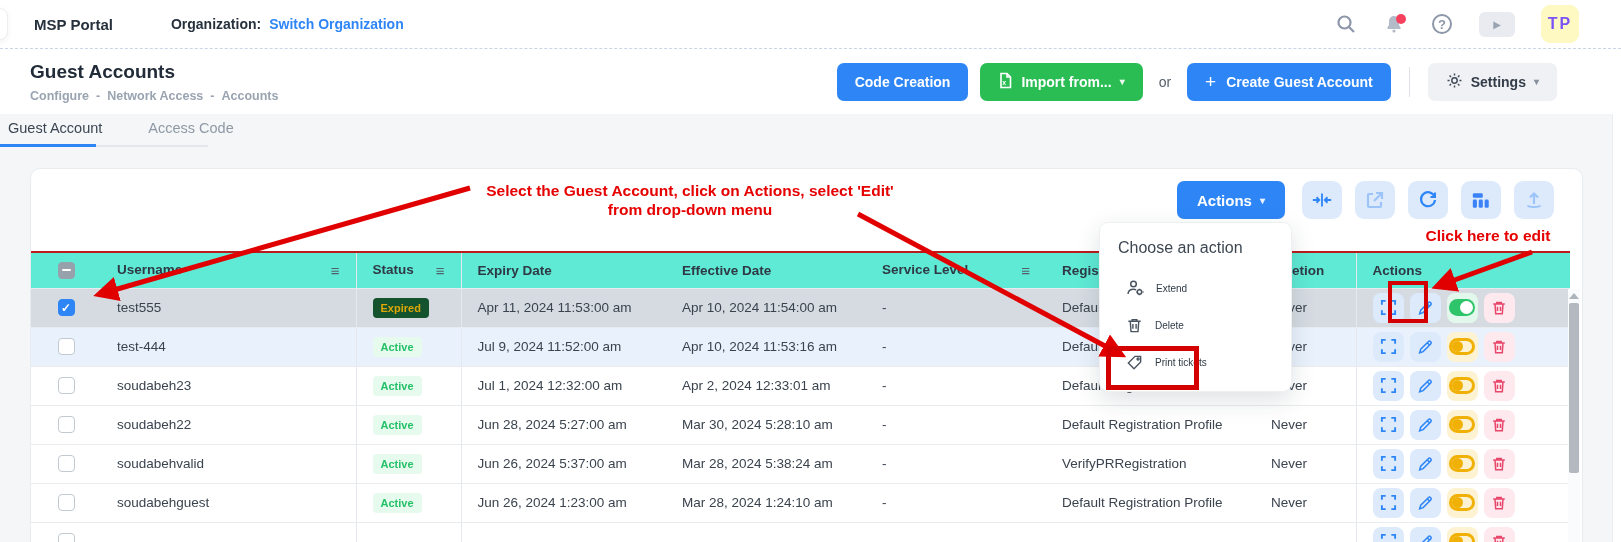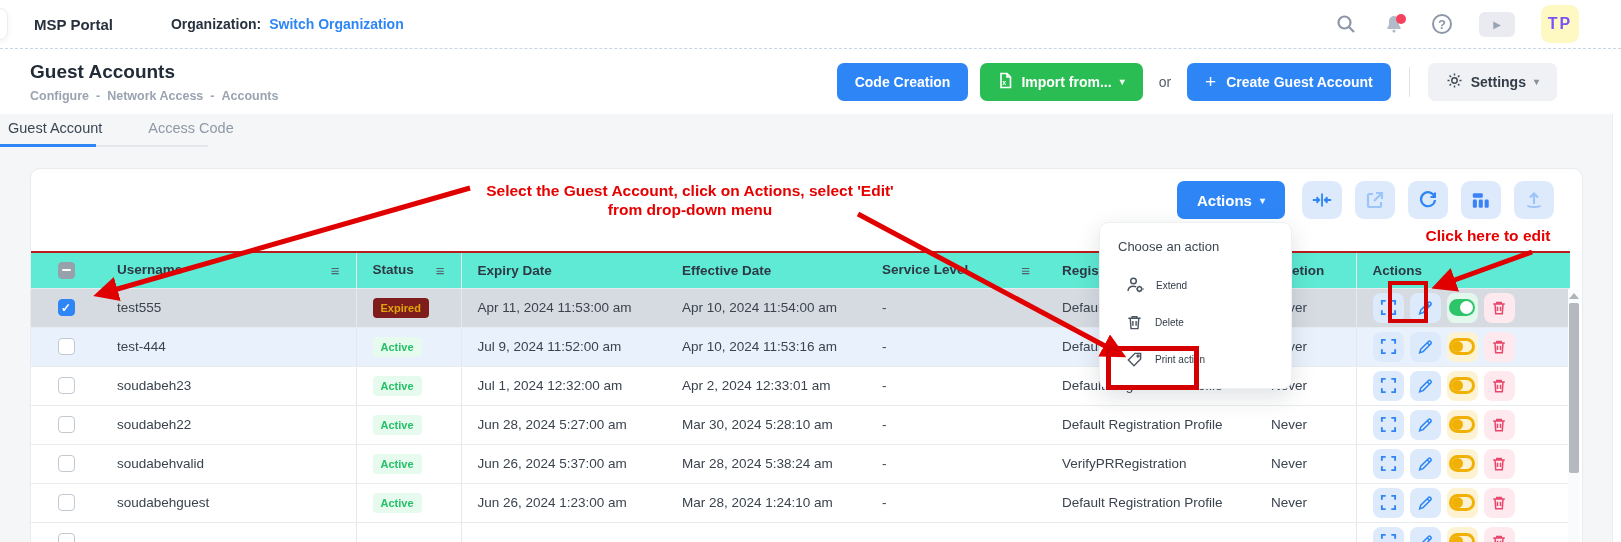--- a/index.html
+++ b/index.html
@@ -53,40 +53,40 @@
   .tbl td { height:39px; font-size:13.5px; color:#3a434e; padding:0 0 0 16px; border-bottom:1px solid #e9ecef; white-space:nowrap; overflow:hidden; }
   .col-divider { border-right:1px solid #e5e8ec; }
   .row-selected td { background:#d5dbe1; }
   .row-hover td { background:#e9f2fc; }
   .hamburger { color:#55606c; font-size:15px; float:right; margin-right:16px; cursor:pointer; font-weight:normal; }
   .checkbox { width:17px; height:17px; border:1.5px solid #c3c9d0; border-radius:4px; background:#fff; margin:0 auto; cursor:pointer; display:flex; align-items:center; justify-content:center; }
   .checkbox.indet { background:#97a1ac; border-color:#97a1ac; position:relative; }
   .checkbox.indet::after { content:""; width:9px; height:2px; background:#fff; border-radius:1px; }
   .checkbox.checked { background:#2e86f6; border-color:#2e86f6; color:#fff; font-size:12px; font-weight:bold; }
   .badge { display:inline-block; font-size:11px; font-weight:bold; padding:4px 8px; border-radius:4px; }
-  .badge.expired { color:#dfa607; background:#7f1d1d; }
+  .badge.expired { color:#dfa607; background:#14532d; }
   .badge.active { color:#25c168; background:#e6faee; }
   .row-actions { display:flex; gap:6px; align-items:center; }
   .ract { width:31px; height:30px; border:none; border-radius:8px; display:flex; align-items:center; justify-content:center; cursor:pointer; }
   .ract.blue { background:#ddeafc; }
   .ract.yellow { background:#fdf3d2; }
   .ract.pink { background:#fde9ee; }
   .toggle-on { width:26px; height:17px; background:#2ec469; border-radius:9px; position:relative; }
   .toggle-on::after { content:""; position:absolute; right:2px; top:2px; width:13px; height:13px; background:#fff; border-radius:50%; }
   .toggle-off { width:26px; height:17px; border:3px solid #f0b104; border-radius:9px; position:relative; }
   .toggle-off::after { content:""; position:absolute; left:0px; top:0px; width:11px; height:11px; background:#f0b104; border-radius:50%; }
 
   
   .tscroll { position:absolute; right:2px; top:120px; width:12px; height:318px; background:#fafbfc; }
   .tscroll .up { width:0; height:0; border-left:5px solid transparent; border-right:5px solid transparent; border-bottom:6px solid #aeb4bb; margin:4px auto 4px; }
   .tscroll .thumb { width:10px; margin:0 auto; height:170px; background:#b4b9bf; border-radius:2px; cursor:pointer; }
 
   
   .dropdown { position:absolute; left:1099px; top:222px; width:193px; background:#fff; border:1px solid #eef0f2; border-radius:9px; box-shadow:0 8px 24px rgba(30,40,60,.14); z-index:20; padding:12px 0 10px; }
-  .dd-title { font-size:13px; color:#3d4752; padding:4px 18px 12px; }
+  .dd-title { font-size:16px; color:#3d4752; padding:4px 18px 12px; }
   .dd-item { display:flex; align-items:center; gap:12px; padding:10px 18px 10px 26px; font-size:10px; color:#2f3a45; cursor:pointer; }
 
   
   .ann { position:absolute; color:#e60000; font-weight:bold; z-index:30; text-align:center; }
   .ann-main { left:420px; top:181px; width:540px; font-size:15.5px; line-height:19px; }
   .ann-click { left:1388px; top:227px; width:200px; font-size:15.5px; }
   .redbox { position:absolute; border:5px solid #d40000; z-index:31; background:transparent; pointer-events:none; }
   .redbox-edit { left:1106px; top:346px; width:93px; height:44px; }
   .redbox-pencil { left:1388px; top:281px; width:40px; height:42px; border-width:4px; }
   .arrows { position:absolute; left:0; top:0; width:1621px; height:542px; z-index:29; pointer-events:none; }
@@ -520,21 +520,21 @@
     <svg width="17" height="17" viewBox="0 0 18 18" fill="none" stroke="#4a5561" stroke-width="1.5">
         <path d="M2.5 4.5h13M6.5 4.5V2.8h5v1.7M4.5 4.5l.8 11h7.4l.8-11M7.3 7.5v5M10.7 7.5v5"></path>
       </svg>
     <span>Delete</span>
   </div>
   <div class="dd-item">
     <svg width="17" height="17" viewBox="0 0 18 18" fill="none" stroke="#4a5561" stroke-width="1.5">
         <path d="M2.5 9.5L9.5 2.5h6v6l-7 7z"></path>
         <circle cx="12.8" cy="5.2" r="1.1"></circle>
       </svg>
-    <span>Print action</span>
+    <span>Print tickets</span>
   </div>
 </div>
 
 <div class="ann ann-main">
   <div>Select the Guest Account, click on Actions, select 'Edit'</div>
   <div>from drop-down menu</div>
 </div>
 <div class="ann ann-click">Click here to edit</div>
 
 <div class="redbox redbox-edit"></div>

